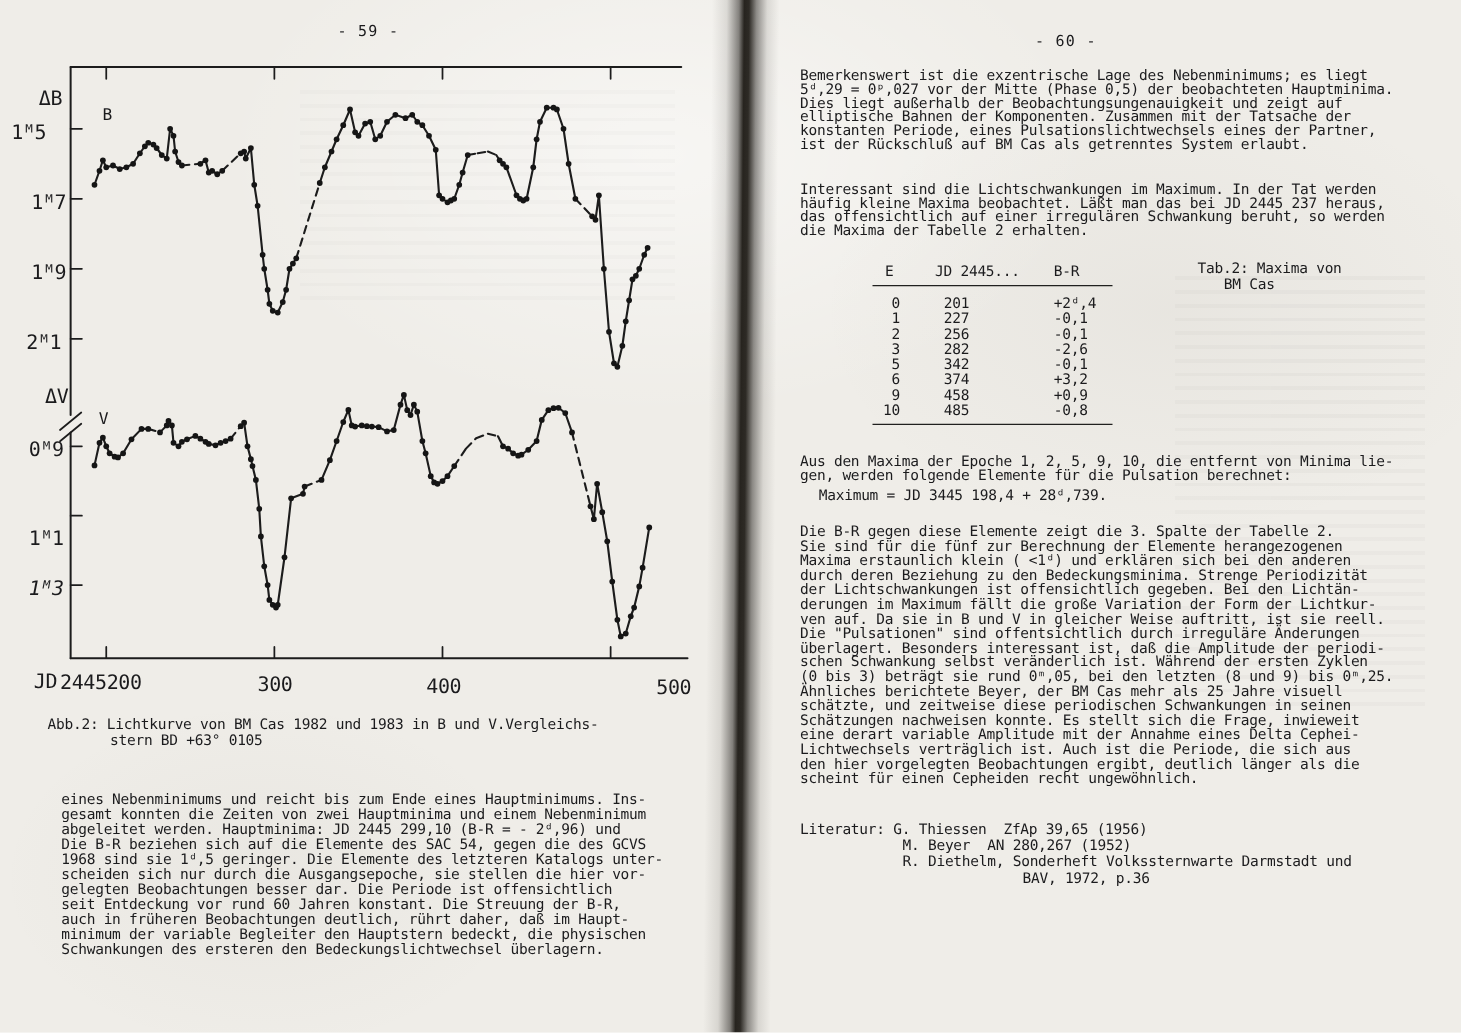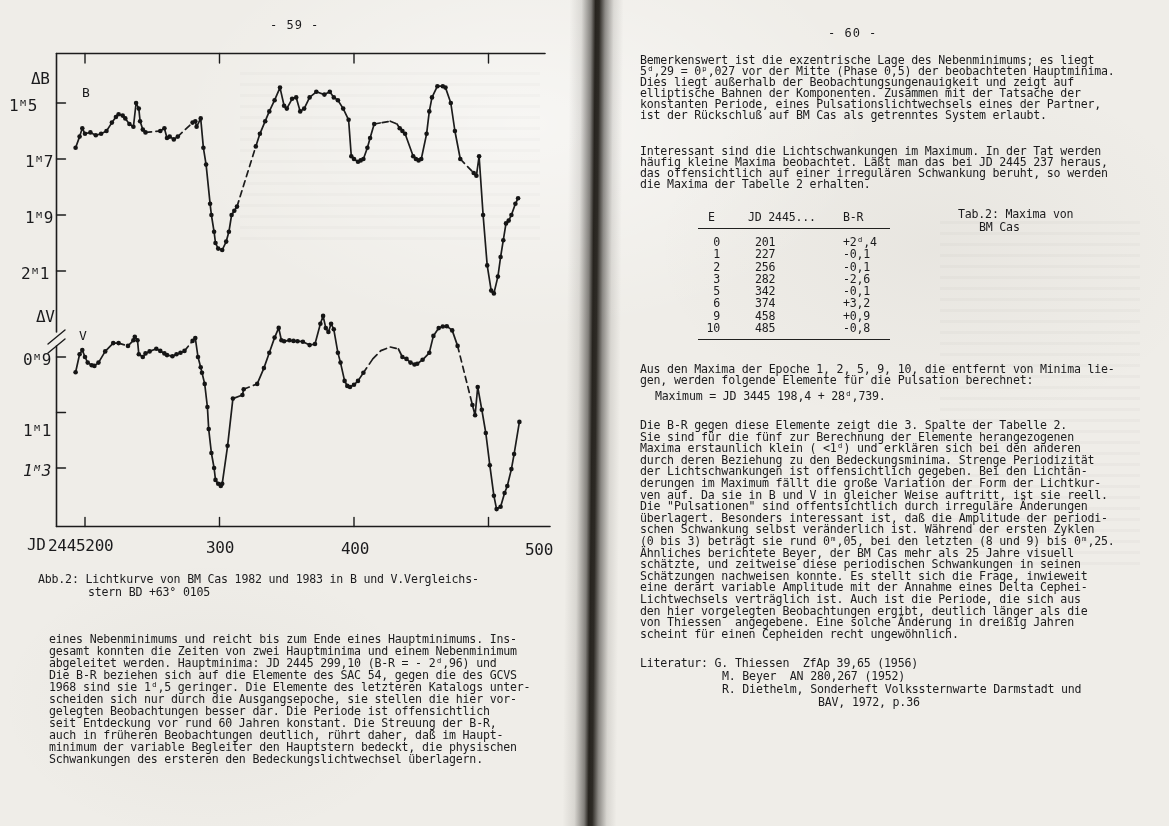--- a/index.html
+++ b/index.html
@@ -399,21 +399,20 @@
       <div>Die "Pulsationen" sind offentsichtlich durch irreguläre Änderungen</div>
       <div>überlagert. Besonders interessant ist, daß die Amplitude der periodi-</div>
       <div>schen Schwankung selbst veränderlich ist. Während der ersten Zyklen</div>
       <div>(0 bis 3) beträgt sie rund 0ᵐ,05, bei den letzten (8 und 9) bis 0ᵐ,25.</div>
       <div>Ähnliches berichtete Beyer, der BM Cas mehr als 25 Jahre visuell</div>
       <div>schätzte, und zeitweise diese periodischen Schwankungen in seinen</div>
       <div>Schätzungen nachweisen konnte. Es stellt sich die Frage, inwieweit</div>
       <div>eine derart variable Amplitude mit der Annahme eines Delta Cephei-</div>
       <div>Lichtwechsels verträglich ist. Auch ist die Periode, die sich aus</div>
       <div>den hier vorgelegten Beobachtungen ergibt, deutlich länger als die</div>
-      <div>von Thiessen  angegebene. Eine solche Änderung in dreißig Jahren</div>
       <div>scheint für einen Cepheiden recht ungewöhnlich.</div>
     </div>
 
   <div class="abs tl" style="left:640px;top:656px;">Literatur: G. Thiessen  ZfAp 39,65 (1956)</div>
   <div class="abs tl" style="left:722px;top:669px;">M. Beyer  AN 280,267 (1952)</div>
   <div class="abs tl" style="left:722px;top:682px;">R. Diethelm, Sonderheft Volkssternwarte Darmstadt und</div>
   <div class="abs tl" style="left:818px;top:695px;">BAV, 1972, p.36</div>
 
 </div>
 

